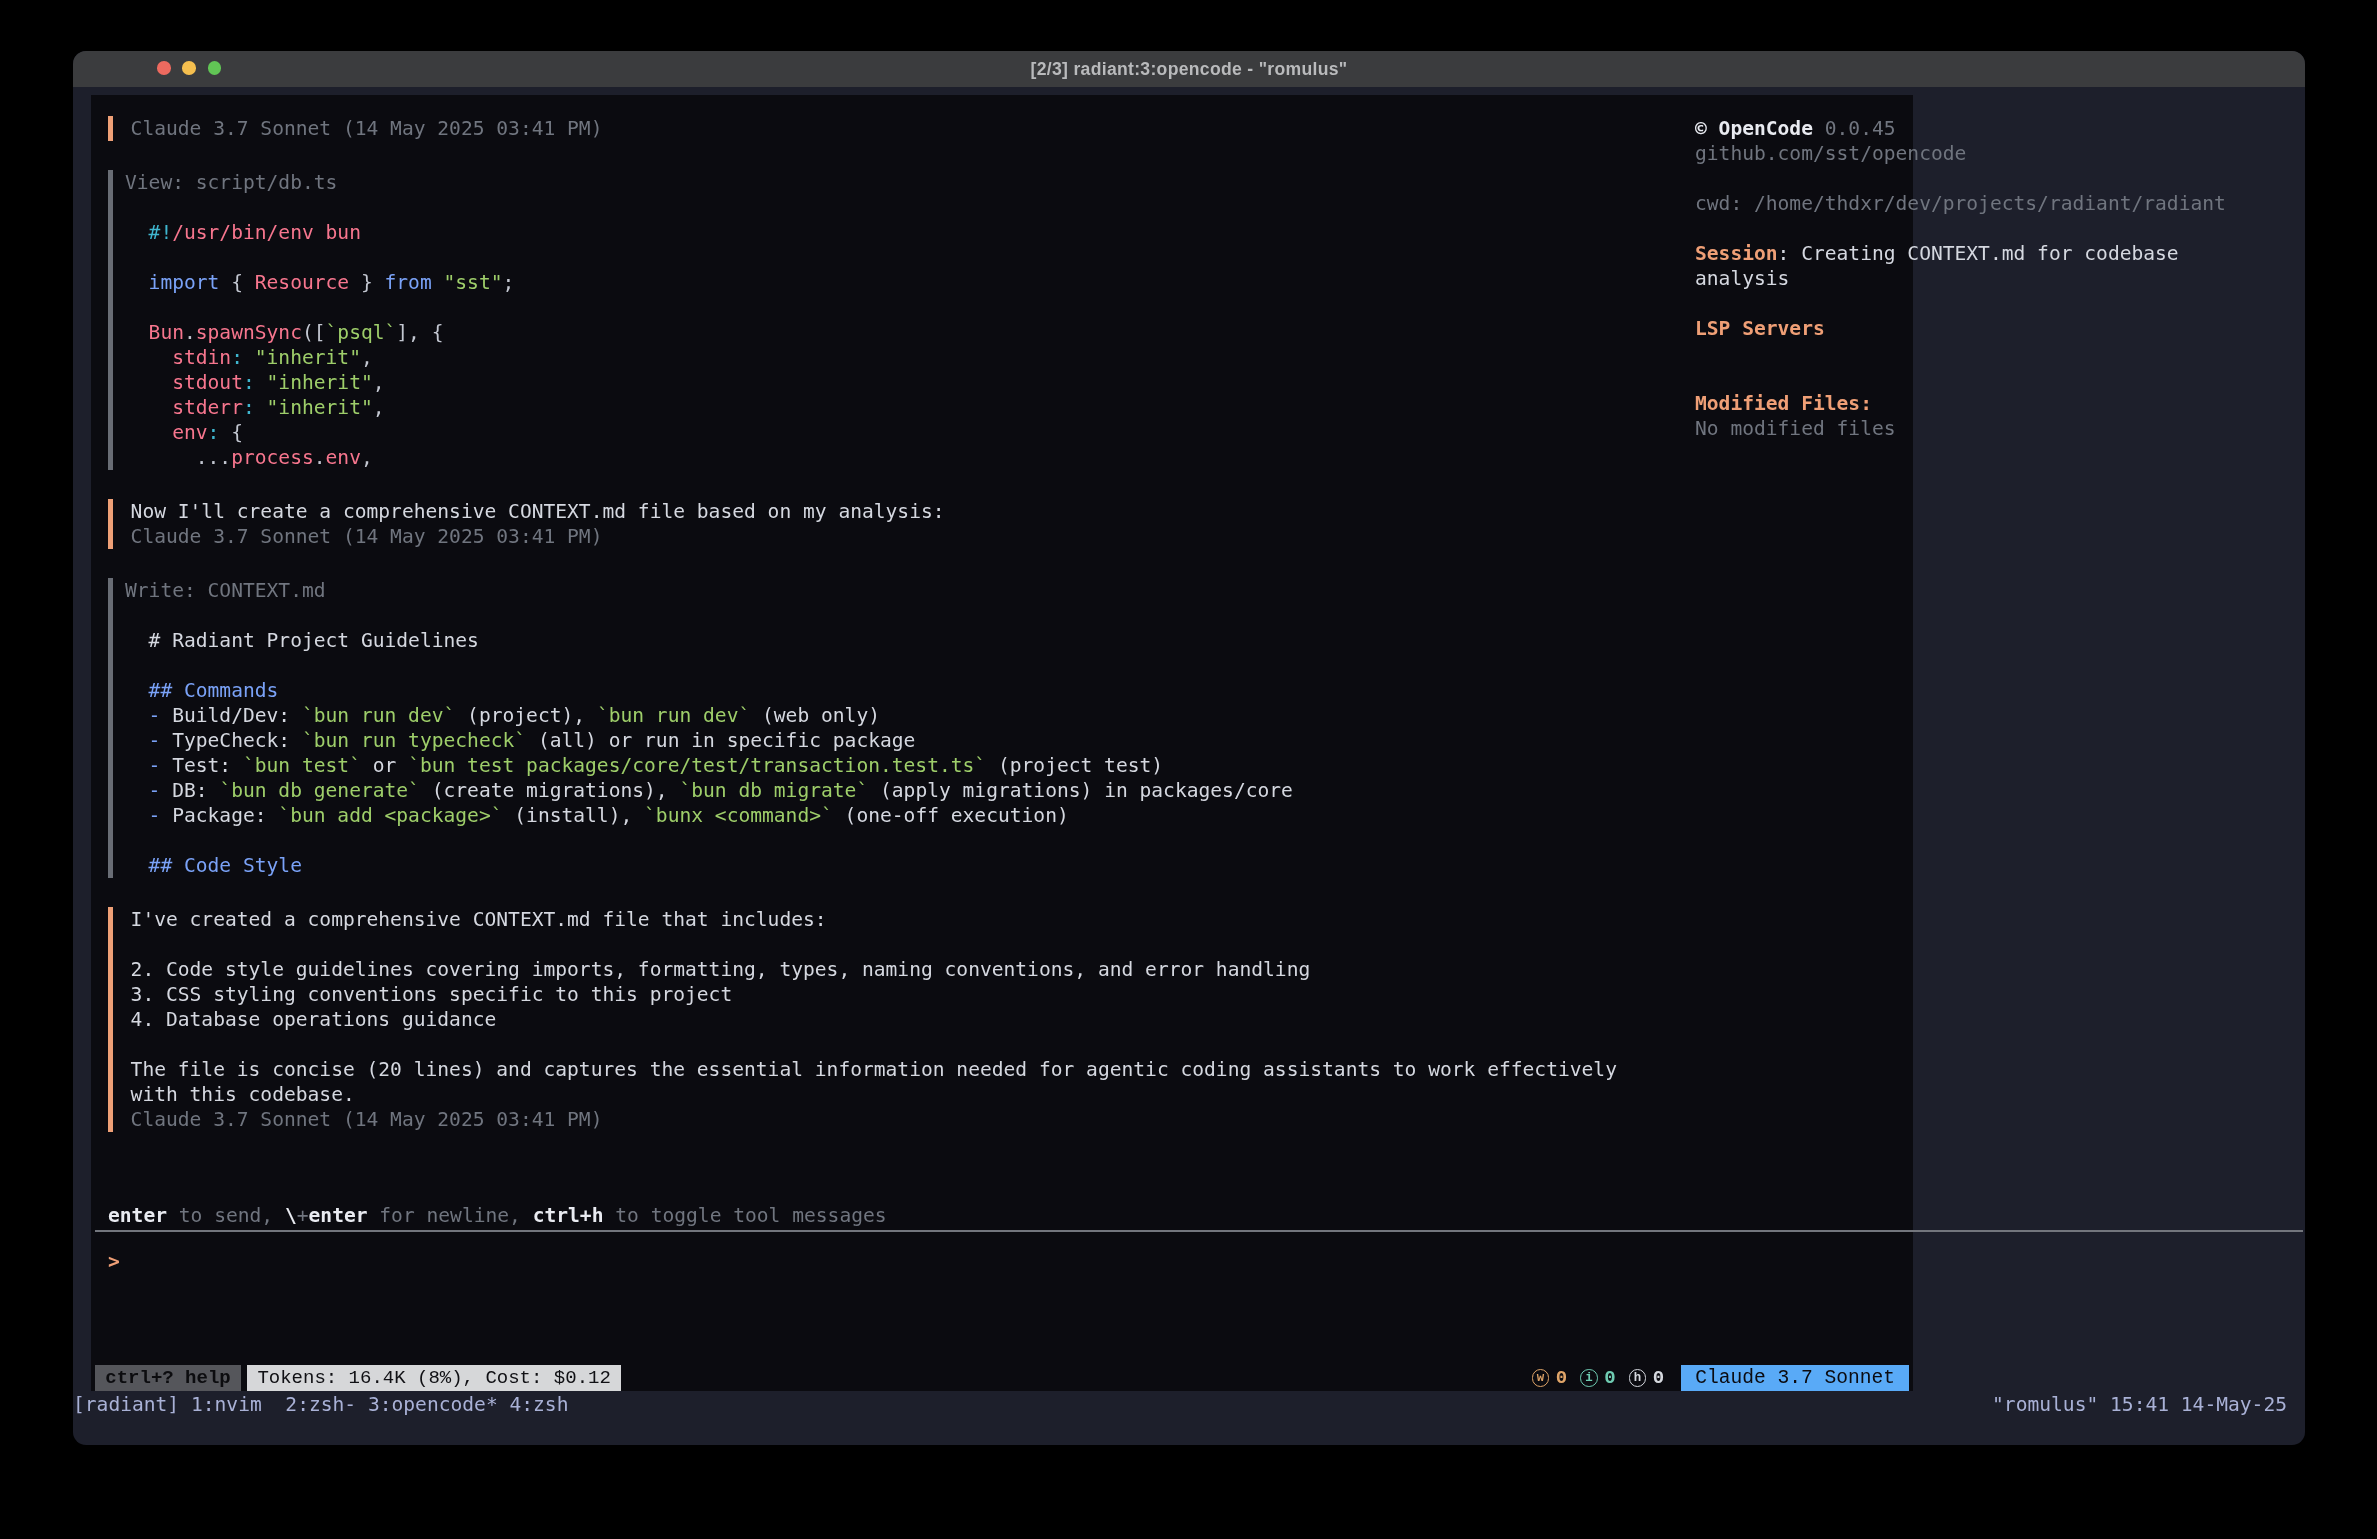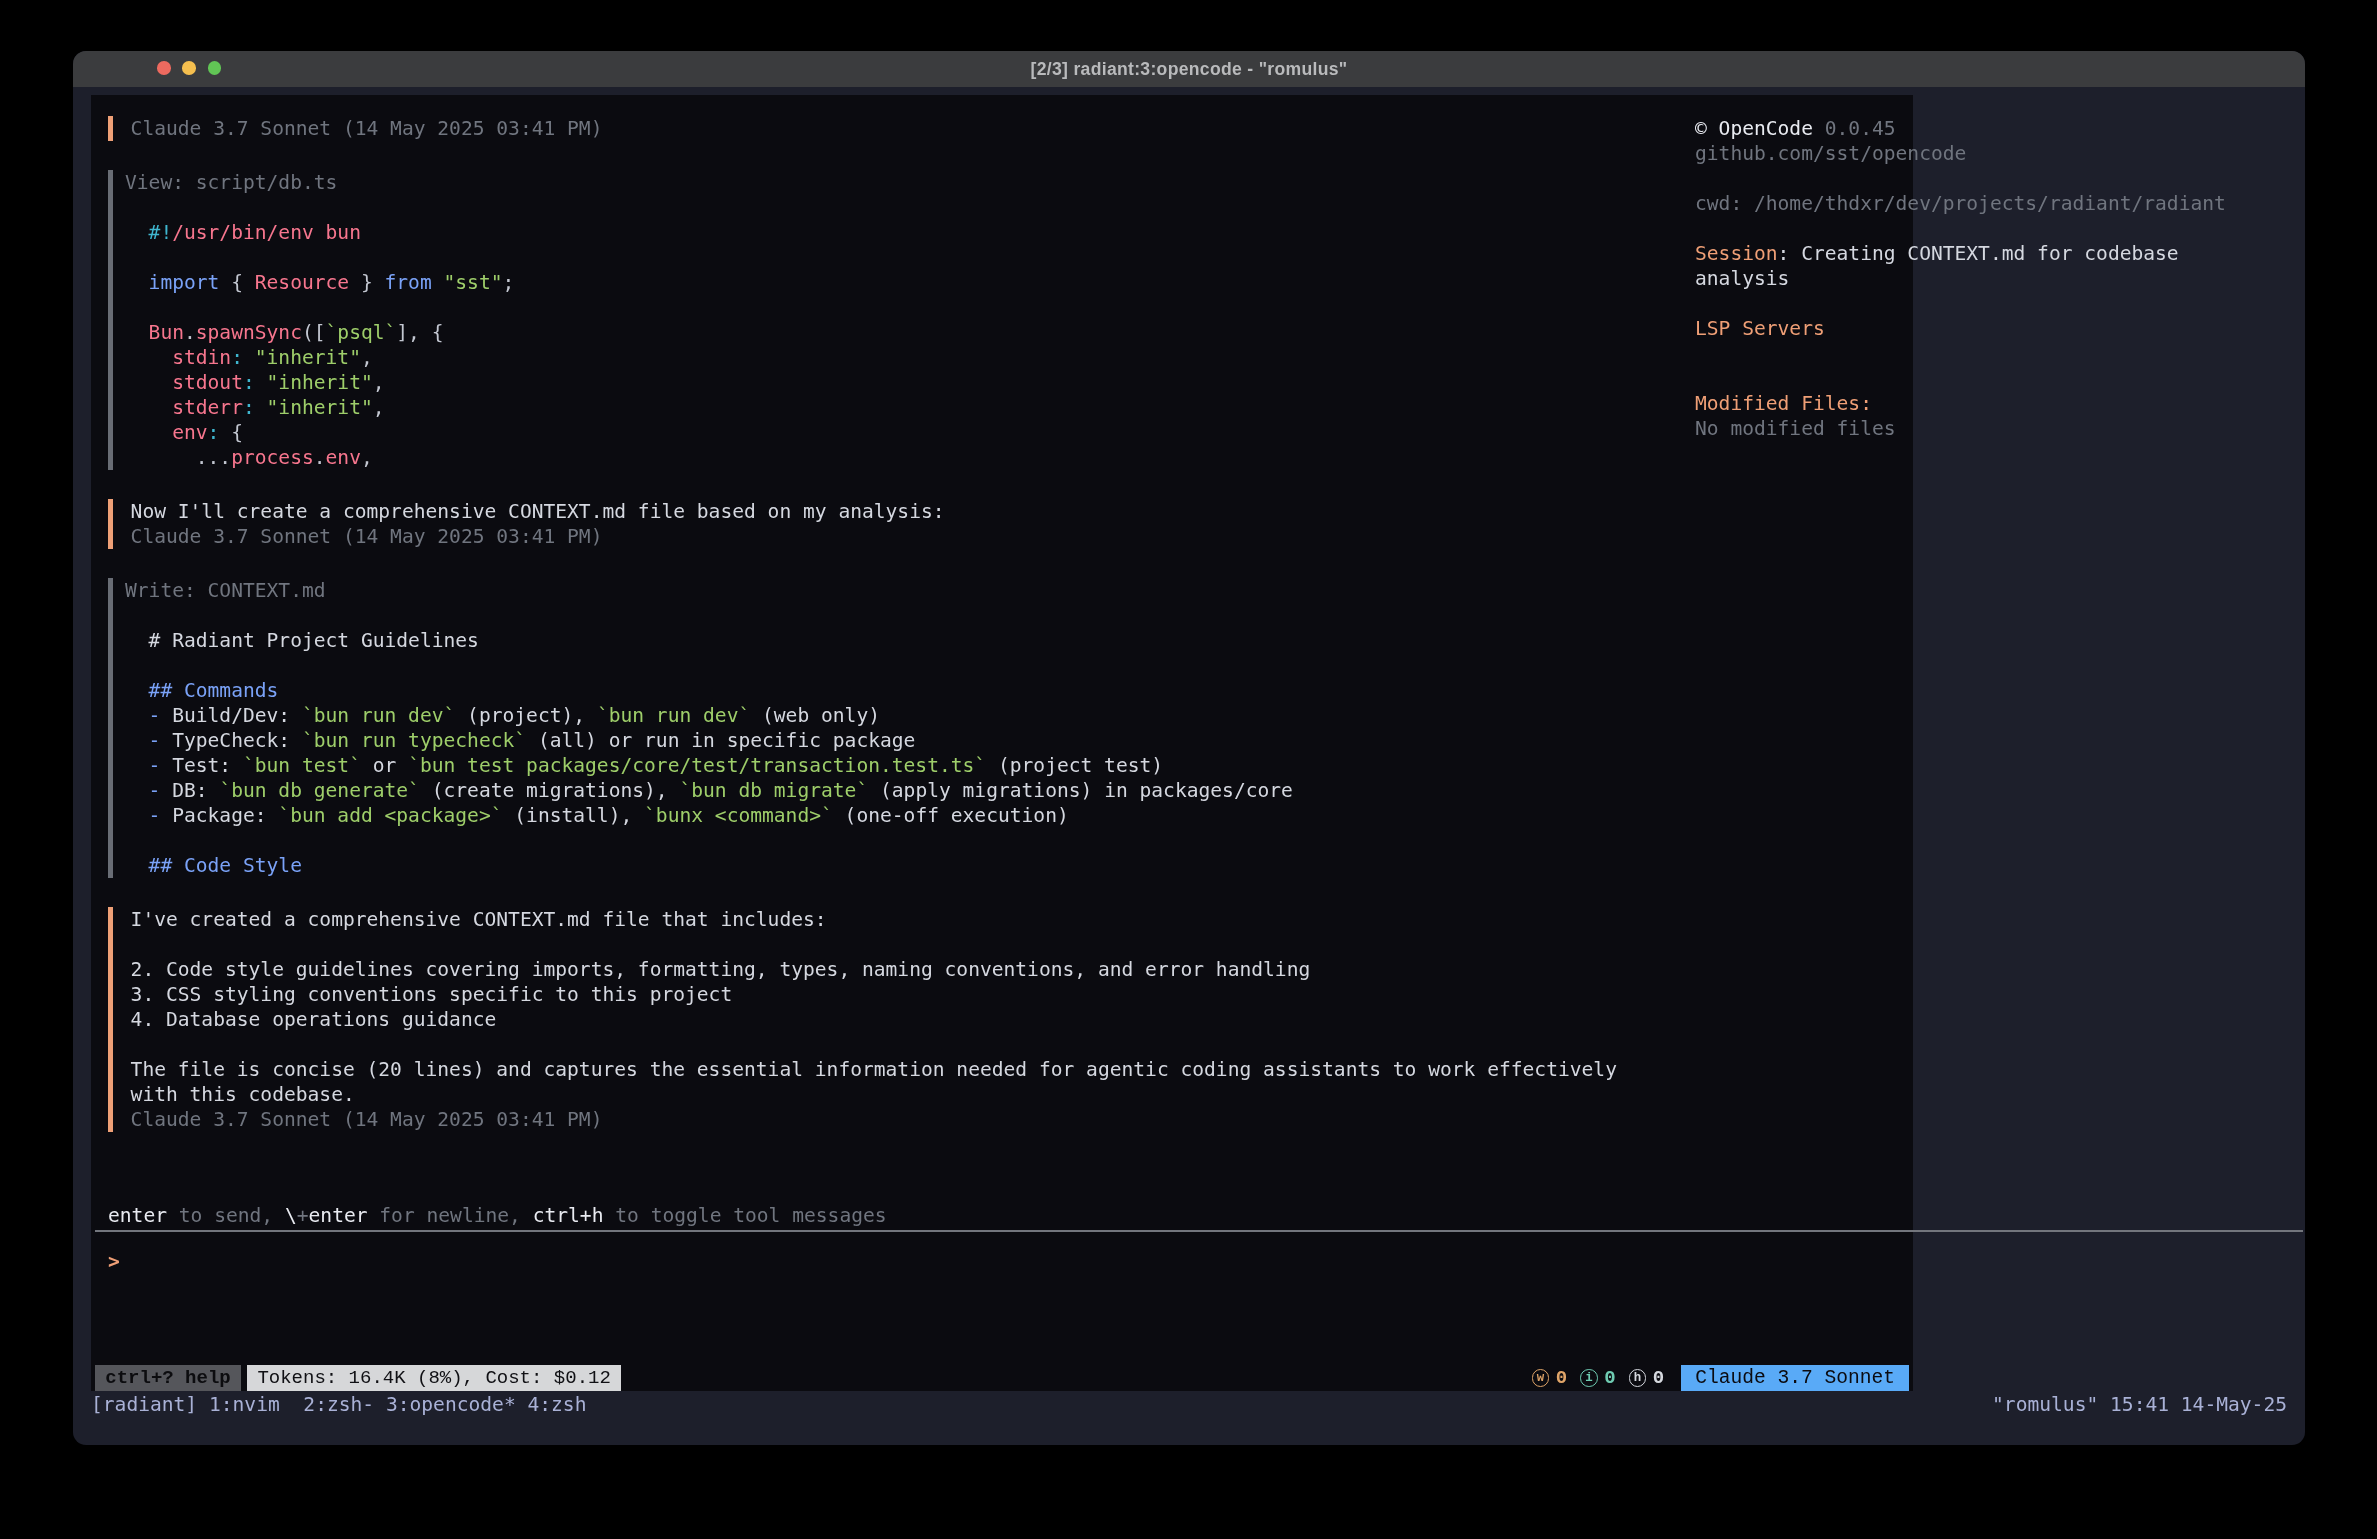--- a/index.html
+++ b/index.html
@@ -17,21 +17,21 @@
   .traffic { position:absolute; left:84px; top:10.4px; display:flex; gap:11.7px; }
   .tl { width:13.7px; height:13.7px; border-radius:50%; display:inline-block; }
   .tl-close { background:#ed6a5f; } .tl-min { background:#f5bf4f; } .tl-zoom { background:#61c555; }
 
   
   .panel { position:absolute; left:18px; top:44px; width:1822px; height:1296px; background:#0b0b10; }
 
   
   .line { height:25px; line-height:25px; font-size:19.6px; white-space:pre; color:#d5d8e0; }
   .c-fg    { color:#d5d8e0; }
-  .c-bold  { font-weight:400; color:#e9ebf1; }
+  .c-bold  { font-weight:700; color:#e9ebf1; }
   .c-dim   { color:#70757f; }
   .c-pink  { color:#f7768e; }
   .c-green { color:#9ece6a; }
   .c-blue  { color:#7aa2f7; }
   .c-teal  { color:#3fb6cf; }
   .c-punc  { color:#c3c7d1; }
   .c-orange{ color:#ef9f76; }
 
   .chat { position:absolute; left:17px; top:21px; }
   .block { border-left:5.9px solid #696d75; padding-left:17.6px; margin-bottom:29px; }
@@ -58,21 +58,21 @@
             display:inline-flex; align-items:center; justify-content:center;
             font-size:12.4px; font-weight:700; }
   .count { font-size:19px; font-weight:700; }
   .diag-warning { color:#e0a569; }
   .diag-info    { color:#6fccb2; }
   .diag-hint    { color:#d6d9df; }
   .model-badge { background:#59aaf7; color:#0b0b10; display:flex; align-items:center;
                  padding:0 14px; font-size:19.6px; }
 
   
-  .tmuxbar { position:absolute; left:18px; right:18px; top:1341px; height:25px;
+  .tmuxbar { position:absolute; left:0; right:18px; top:1341px; height:25px;
              display:flex; justify-content:space-between; align-items:center;
              font-size:19.6px; color:#a9b1d6; white-space:pre; }
 </style>
 </head>
 <body>
 
 <div class="screen">
   <div class="window">
 
     <div class="titlebar">

